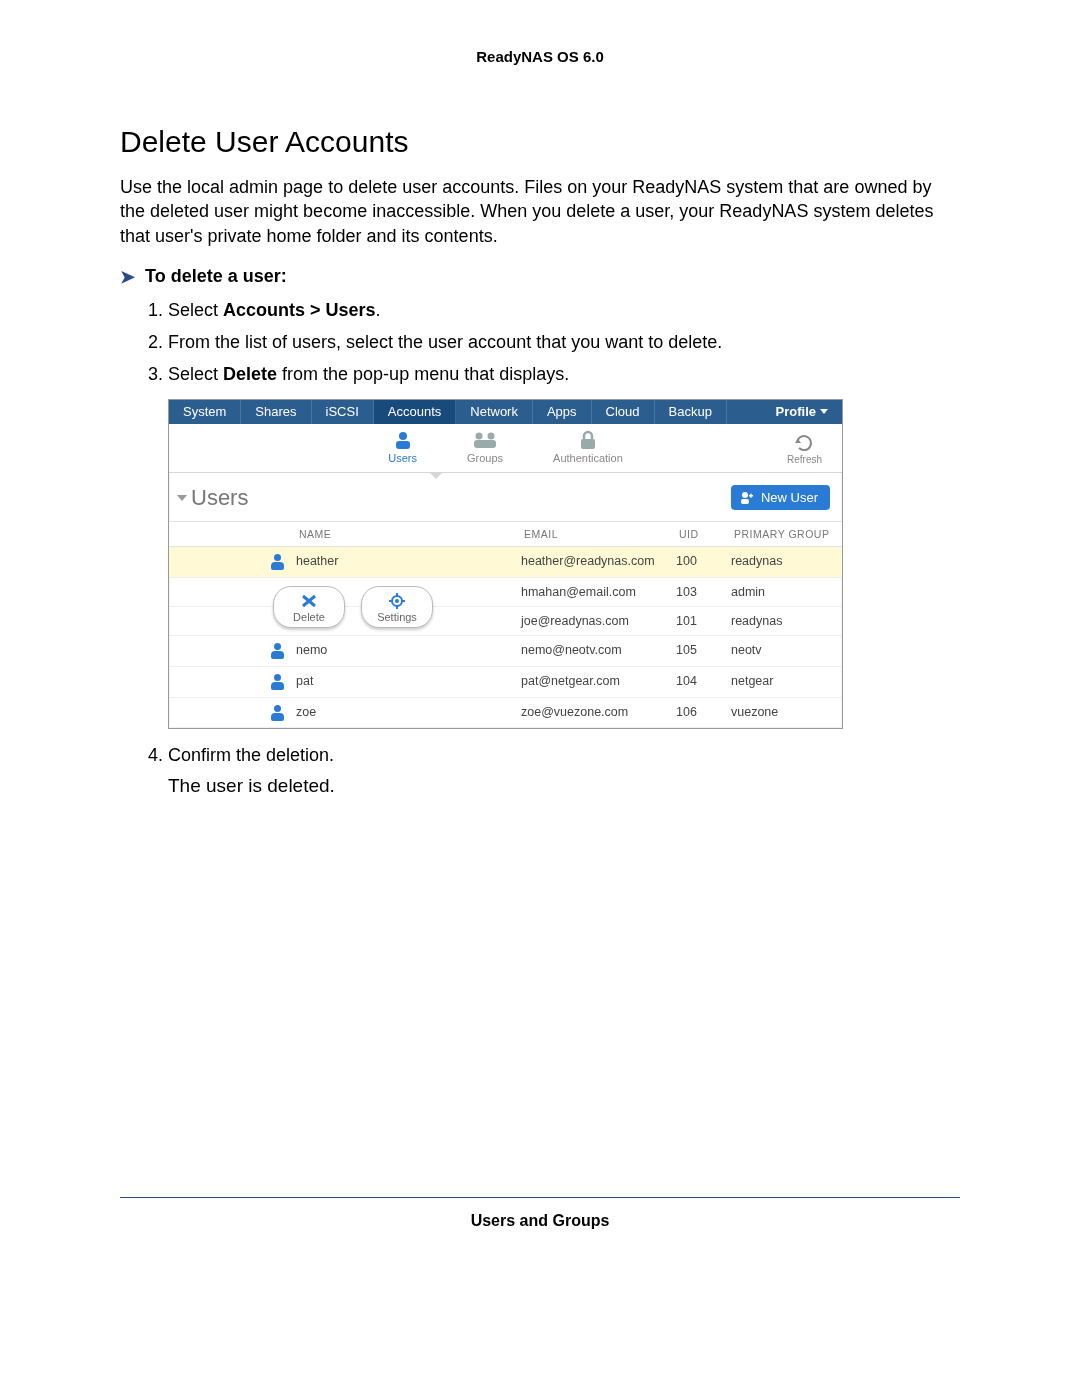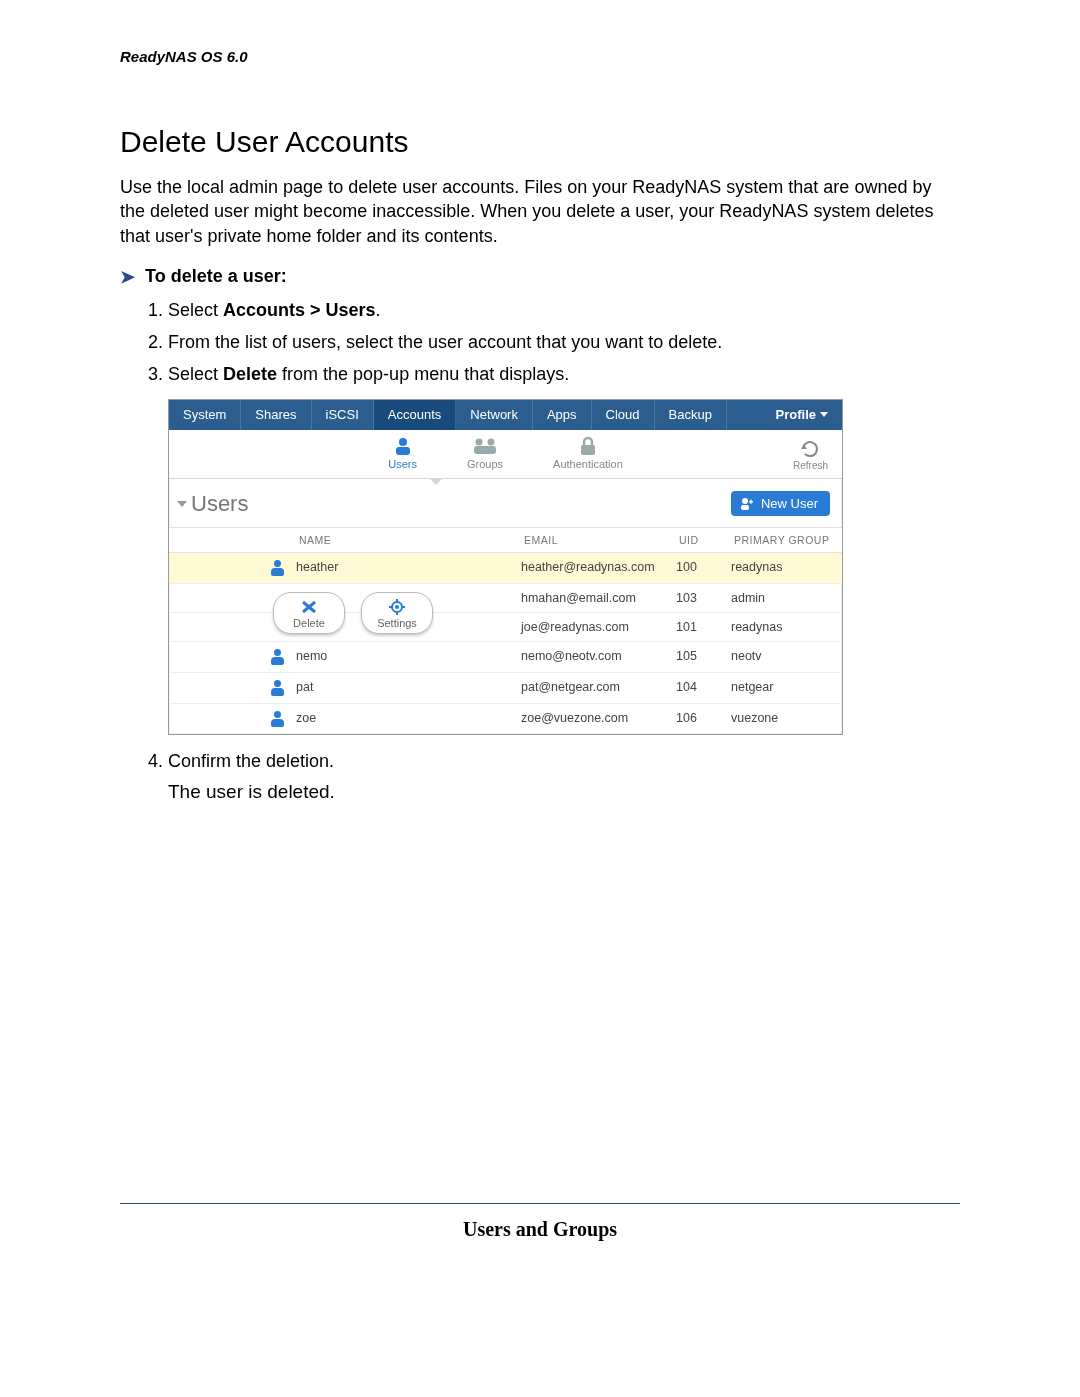--- a/index.html
+++ b/index.html
@@ -11,24 +11,24 @@
   }
   .page {
     width: 1080px;
     min-height: 1397px;
     margin: 0 auto;
     padding: 48px 120px 0 120px;
     box-sizing: border-box;
     position: relative;
   }
   .doc-header {
+    text-align: center;
     font-weight: bold;
     font-size: 15px;
     margin-bottom: 60px;
-    font-style: italic;
   }
   h1.section-title {
     font-weight: 400;
     font-size: 30px;
     margin: 0 0 16px 0;
     font-family: "Arial", sans-serif;
   }
   p.body-text {
     font-size: 18px;
     line-height: 1.35;
@@ -66,21 +66,21 @@
     font-family: Arial, sans-serif;
     font-size: 13px;
     color: #444;
     box-shadow: 0 0 0 1px rgba(0,0,0,.05) inset;
   }
   .nav-tabs {
     display: flex;
     background: #2b5d8f;
     color: #fff;
     font-size: 13px;
-    height: 30px;
+    height: 24px;
     align-items: stretch;
   }
   .nav-tab {
     flex: 0 0 auto;
     padding: 0 14px;
     display: flex;
     align-items: center;
     border-right: 1px solid rgba(255,255,255,.15);
     cursor: pointer;
   }
@@ -104,21 +104,21 @@
     align-items: flex-end;
     justify-content: center;
     gap: 50px;
     padding: 6px 0 8px 0;
     position: relative;
     background: #fff;
     border-bottom: 1px solid #d6d6d6;
   }
   .subnav .refresh {
     position: absolute;
-    right: 14px;
+    right: 20px;
     top: 10px;
     text-align: center;
     font-size: 10px;
     color: #888;
     margin-left: 18px;
   }
   .subnav-item {
     text-align: center;
     font-size: 11px;
     color: #888;
@@ -234,21 +234,21 @@
     cursor: pointer;
   }
   .pop-btn .pic { display:block; margin:0 auto 2px auto; }
   .step-result { font-size: 19px; margin: 0 0 0 48px; }
   .footer-line {
     border-top: 1px solid #2a4a8a;
     margin-top: 400px;
     padding-top: 14px;
     text-align: center;
   }
-  .footer-title { font-weight: bold; font-size: 20px; font-family: Liberation Serif, serif; }
+  .footer-title { font-weight: bold; font-size: 16px; }
   .footer-page  { color: #2a4a8a; font-weight: bold; font-size: 15px; margin-top: 4px;}
 </style>
 </head>
 <body>
 
 <div class="page">
   <div class="doc-header">ReadyNAS OS 6.0</div>
 
   <h1 class="section-title">Delete User Accounts</h1>
 

